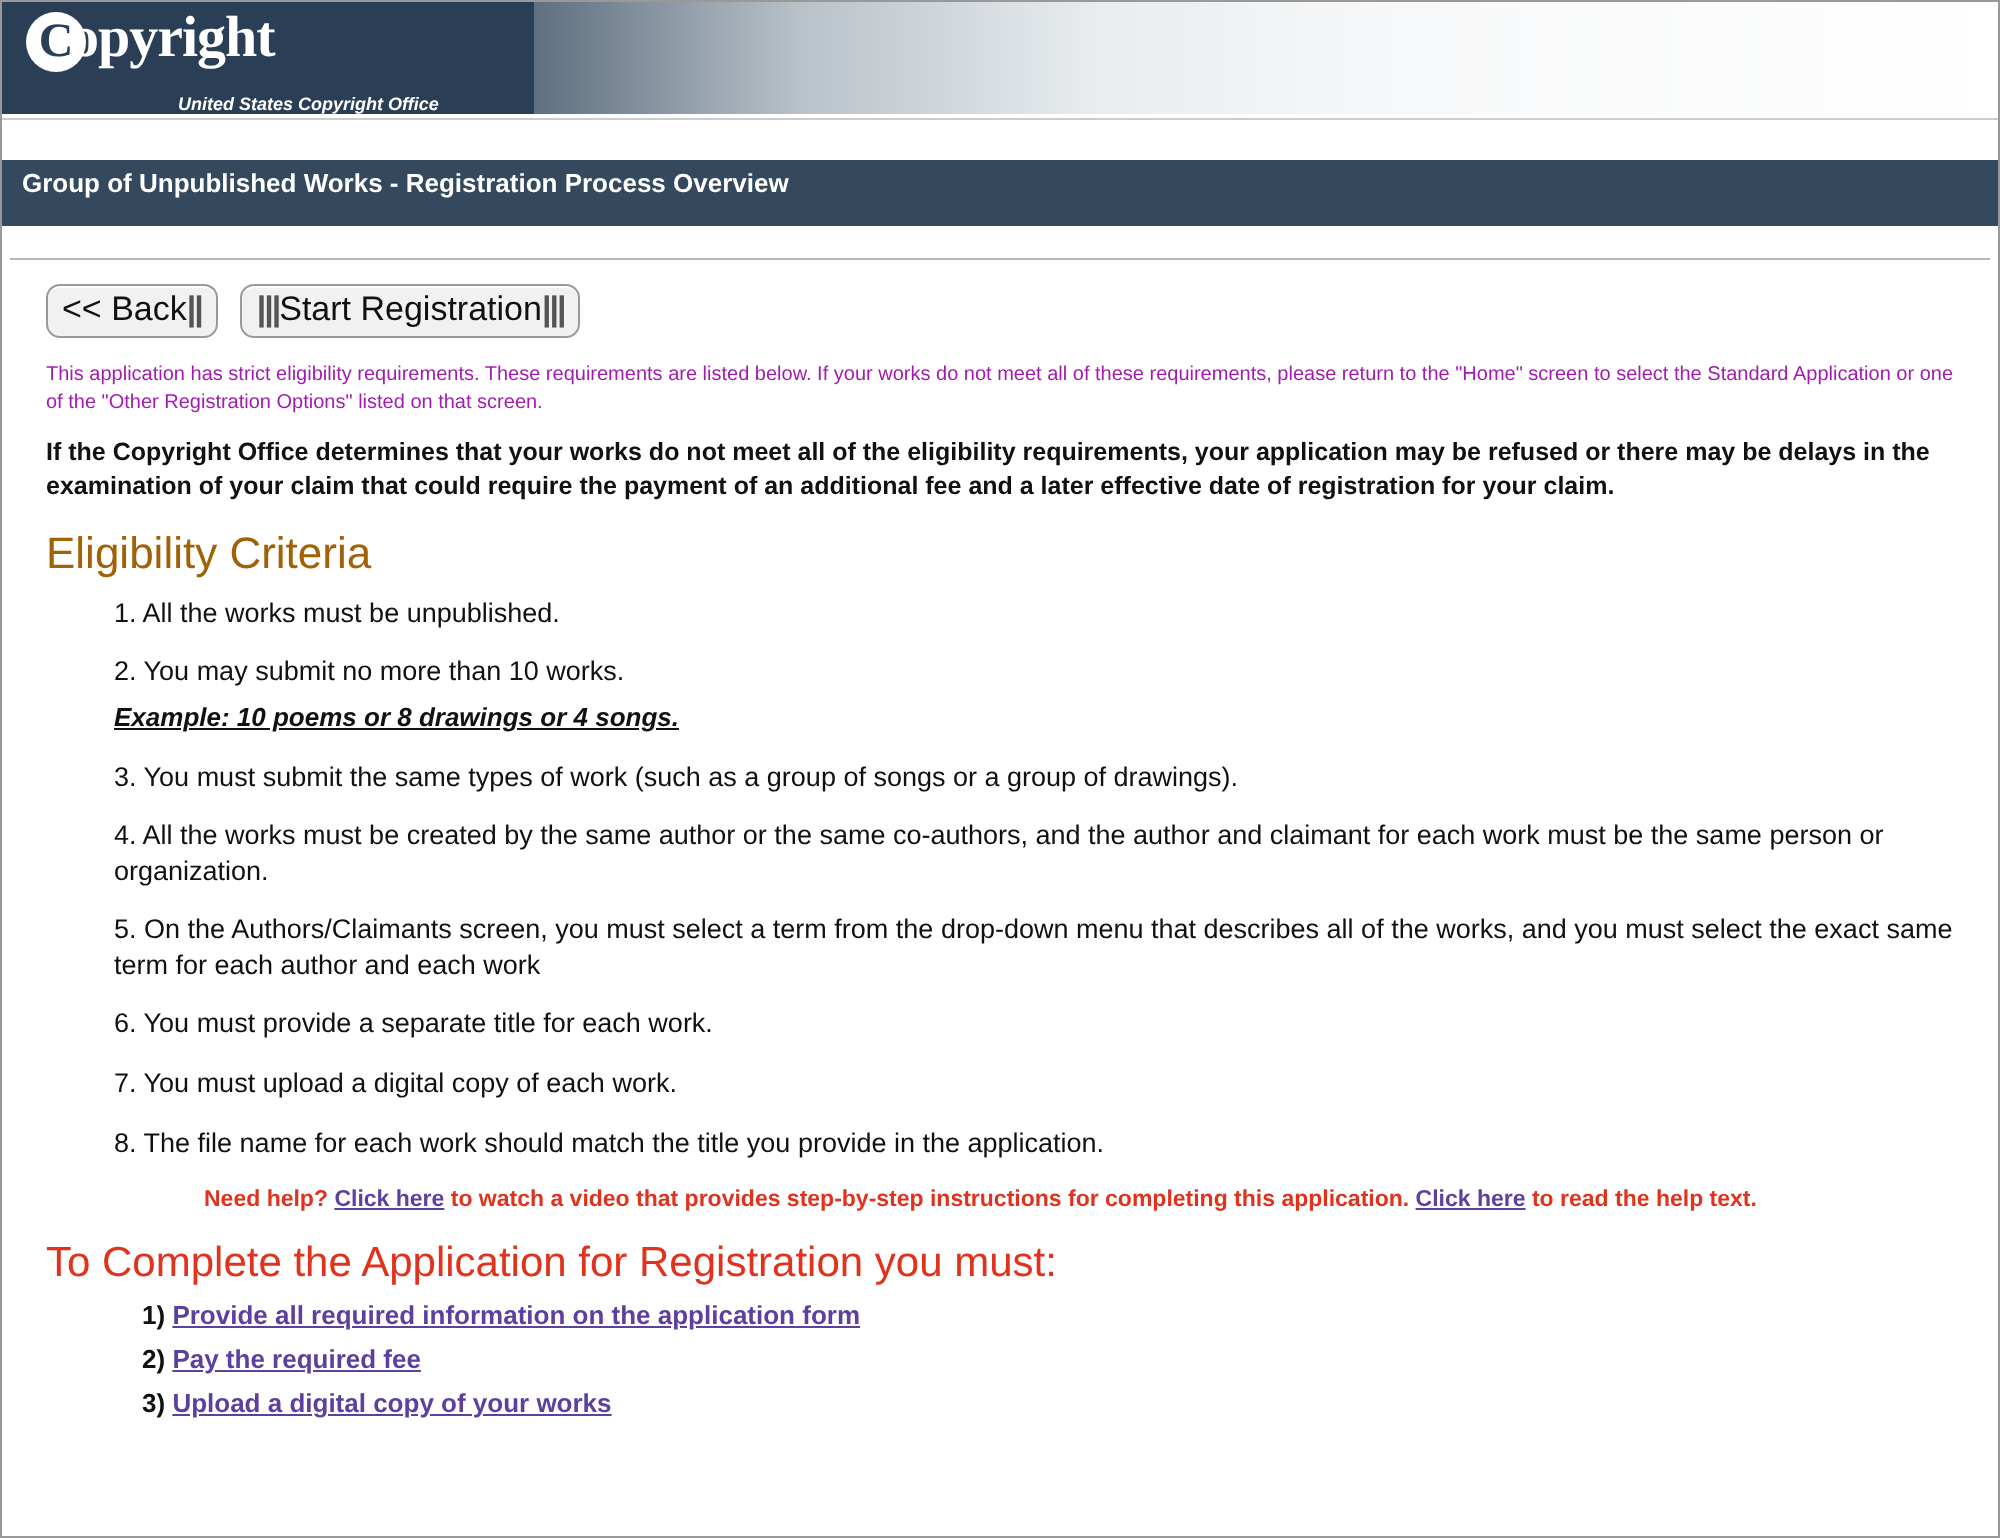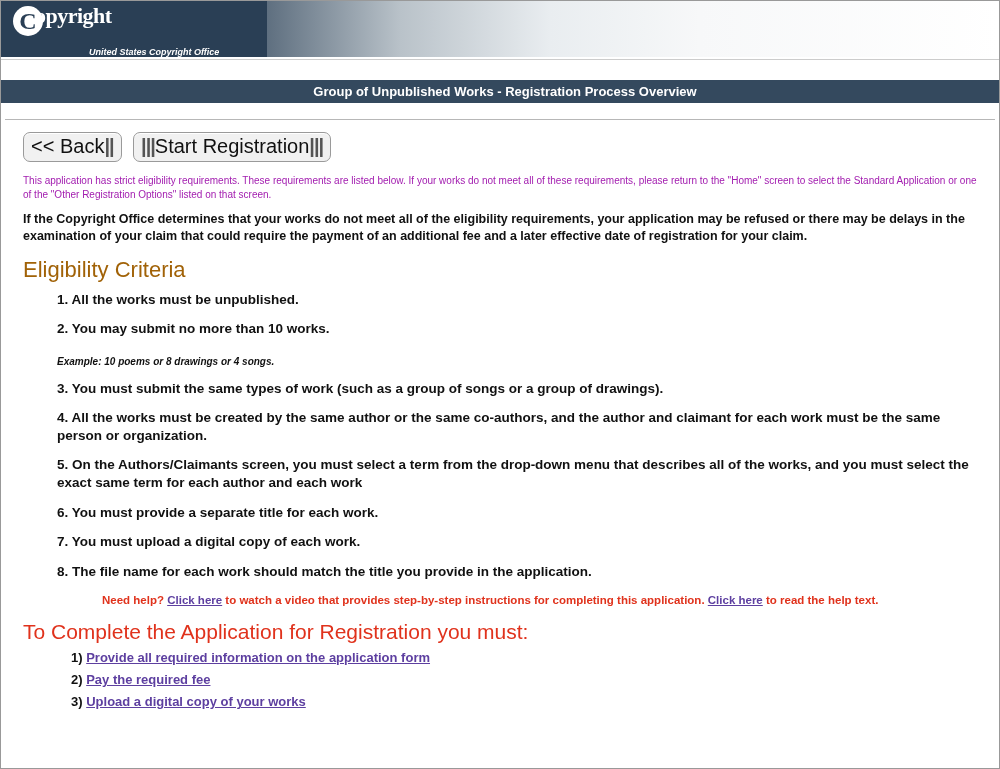--- a/index.html
+++ b/index.html
@@ -47,21 +47,21 @@
     font-weight: bold;
     font-family: "Liberation Serif", serif;
     text-align: center;
     line-height: 30px;
   }
   .logo-word {
     position: absolute;
     left: 26px; top: 0px;
     color: #ffffff;
     font-family: "Liberation Serif", serif;
-    font-size: 22px;
+    font-size: 29px;
     font-weight: bold;
     letter-spacing: -0.5px;
   }
   .logo-sub {
     position: absolute;
     left: 80px; top: 44px;
     color: #ffffff;
     font-family: "Liberation Sans", sans-serif;
     font-size: 9px;
     font-weight: bold;
@@ -71,29 +71,28 @@
   
   .masthead-rule {
     height: 2px;
     background: #ffffff;
     border-bottom: 1px solid #cccccc;
   }
 
   
   .titlebar {
     margin-top: 20px;
-    height: 23px;
+    height: 33px;
     background: #34495e;
     color: #ffffff;
     font-size: 13px;
     font-weight: bold;
     line-height: 23px;
     padding-left: 10px;
     box-sizing: border-box;
-    text-align: center;
   }
   .titlebar-gap {
     height: 16px;
     background: #ffffff;
   }
   .hrule {
     height: 1px;
     background: #b7b7b7;
     margin: 0 4px;
   }
@@ -102,21 +101,21 @@
   .content {
     padding: 12px 20px 0 22px;
     box-sizing: border-box;
   }
   .btn-row {
     margin-bottom: 12px;
   }
   .btn {
     display: inline-block;
     font-family: "Liberation Sans", sans-serif;
-    font-size: 20px;
+    font-size: 17px;
     color: #111111;
     background: #f1f1f1;
     border: 1px solid #9a9a9a;
     border-radius: 7px;
     padding: 2px 7px 3px 7px;
     margin-right: 7px;
     cursor: pointer;
     box-shadow: inset 0 1px 0 #ffffff;
   }
   .btn .bars { color: #555; font-weight: bold; letter-spacing: -1px; }
@@ -156,36 +155,37 @@
     list-style: none;
     counter-reset: crit;
   }
   ol.criteria > li {
     counter-increment: crit;
     margin-bottom: 12px;
     position: relative;
   }
   ol.criteria > li .num-text {
     font-size: 13.5px;
-    font-weight: bold;
+    font-weight: normal;
     color: #111111;
     line-height: 1.3;
     display: block;
   }
   ol.criteria > li .num-text::before {
     content: counter(crit) ". ";
   }
   ol.criteria > li .example {
     display: block;
-    font-size: 10px;
+    font-size: 13px;
     font-style: italic;
     font-weight: bold;
     color: #111111;
-    margin-top: 17px;
+    margin-top: 6px;
     line-height: 1.3;
+    text-decoration: underline;
   }
 
   p.help {
     color: #e0321c;
     font-size: 11.5px;
     font-weight: bold;
     margin: 14px 0 0 32px;
     padding-left: 47px;
   }
   p.help a {

